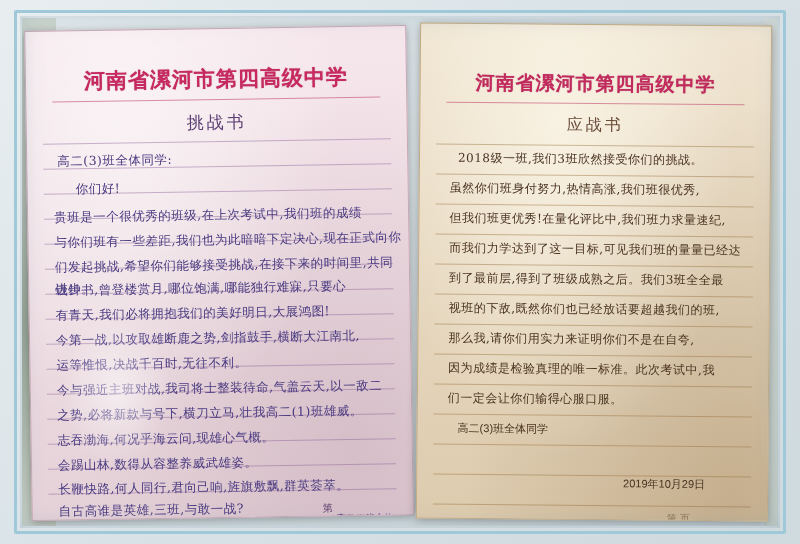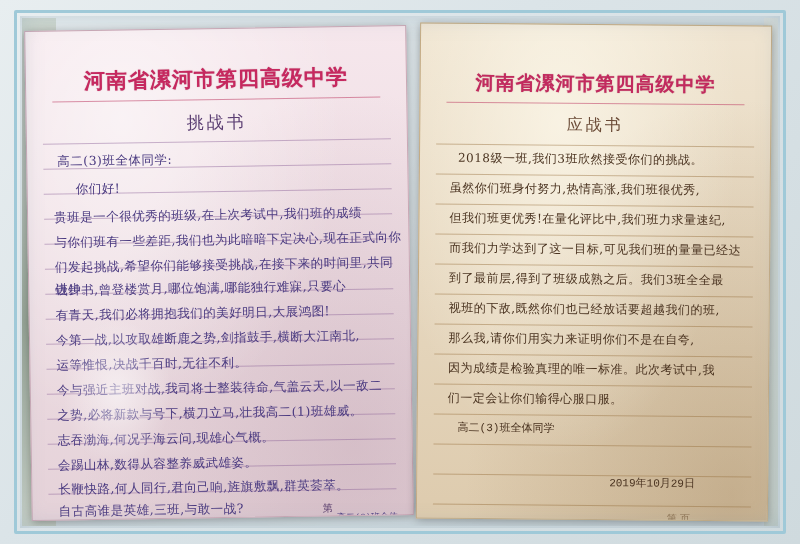--- a/index.html
+++ b/index.html
@@ -153,21 +153,21 @@
     font-family: "DejaVu Serif", serif;
     white-space: nowrap;
     line-height: 1;
   }
   .sheet-left .hand { color: #4a3a80; font-size: 12.5px; letter-spacing: 0.5px; }
   .sheet-right .hand { color: #4a3320; font-size: 12px; letter-spacing: 0.5px; }
 
   
   .sig {
     position: absolute;
-    font-family: Liberation Mono, monospace;
+    font-family: Liberation Sans, sans-serif;
     white-space: pre-line;
     line-height: 1.25;
   }
   .sheet-left .sig { color: #4a3a80; font-size: 9px; }
   .sheet-right .sig { color: #4a3320; font-size: 11px; }
 
   .page-mark {
     position: absolute;
     font-family: "DejaVu Serif", serif;
     font-size: 10px;
@@ -290,21 +290,21 @@
       <div class="hand" style="left:30px; top:188px;">但我们班更优秀!在量化评比中,我们班力求量速纪,</div>
       <div class="hand" style="left:30px; top:218px;">而我们力学达到了这一目标,可见我们班的量量已经达</div>
       <div class="hand" style="left:30px; top:248px;">到了最前层,得到了班级成熟之后。我们3班全全最</div>
       <div class="hand" style="left:30px; top:278px;">视班的下敌,既然你们也已经放话要超越我们的班,</div>
       <div class="hand" style="left:30px; top:308px;">那么我,请你们用实力来证明你们不是在自夸,</div>
       <div class="hand" style="left:30px; top:338px;">因为成绩是检验真理的唯一标准。此次考试中,我</div>
       <div class="hand" style="left:30px; top:368px;">们一定会让你们输得心服口服。</div>
 
       <div class="sig" style="left:40px; top:398px;">高二(3)班全体同学</div>
 
-      <div class="sig" style="left:192px; top:452px;">2019年10月29日</div>
+      <div class="sig" style="left:206px; top:452px;">2019年10月29日</div>
 
       <div class="page-mark" style="left:250px; top:486px;">第      页</div>
     </div>
 
     <div class="glare"></div>
   </div>
 
   <div class="frame-band"></div>
   <div class="frame-inner-shadow"></div>
 </div>

